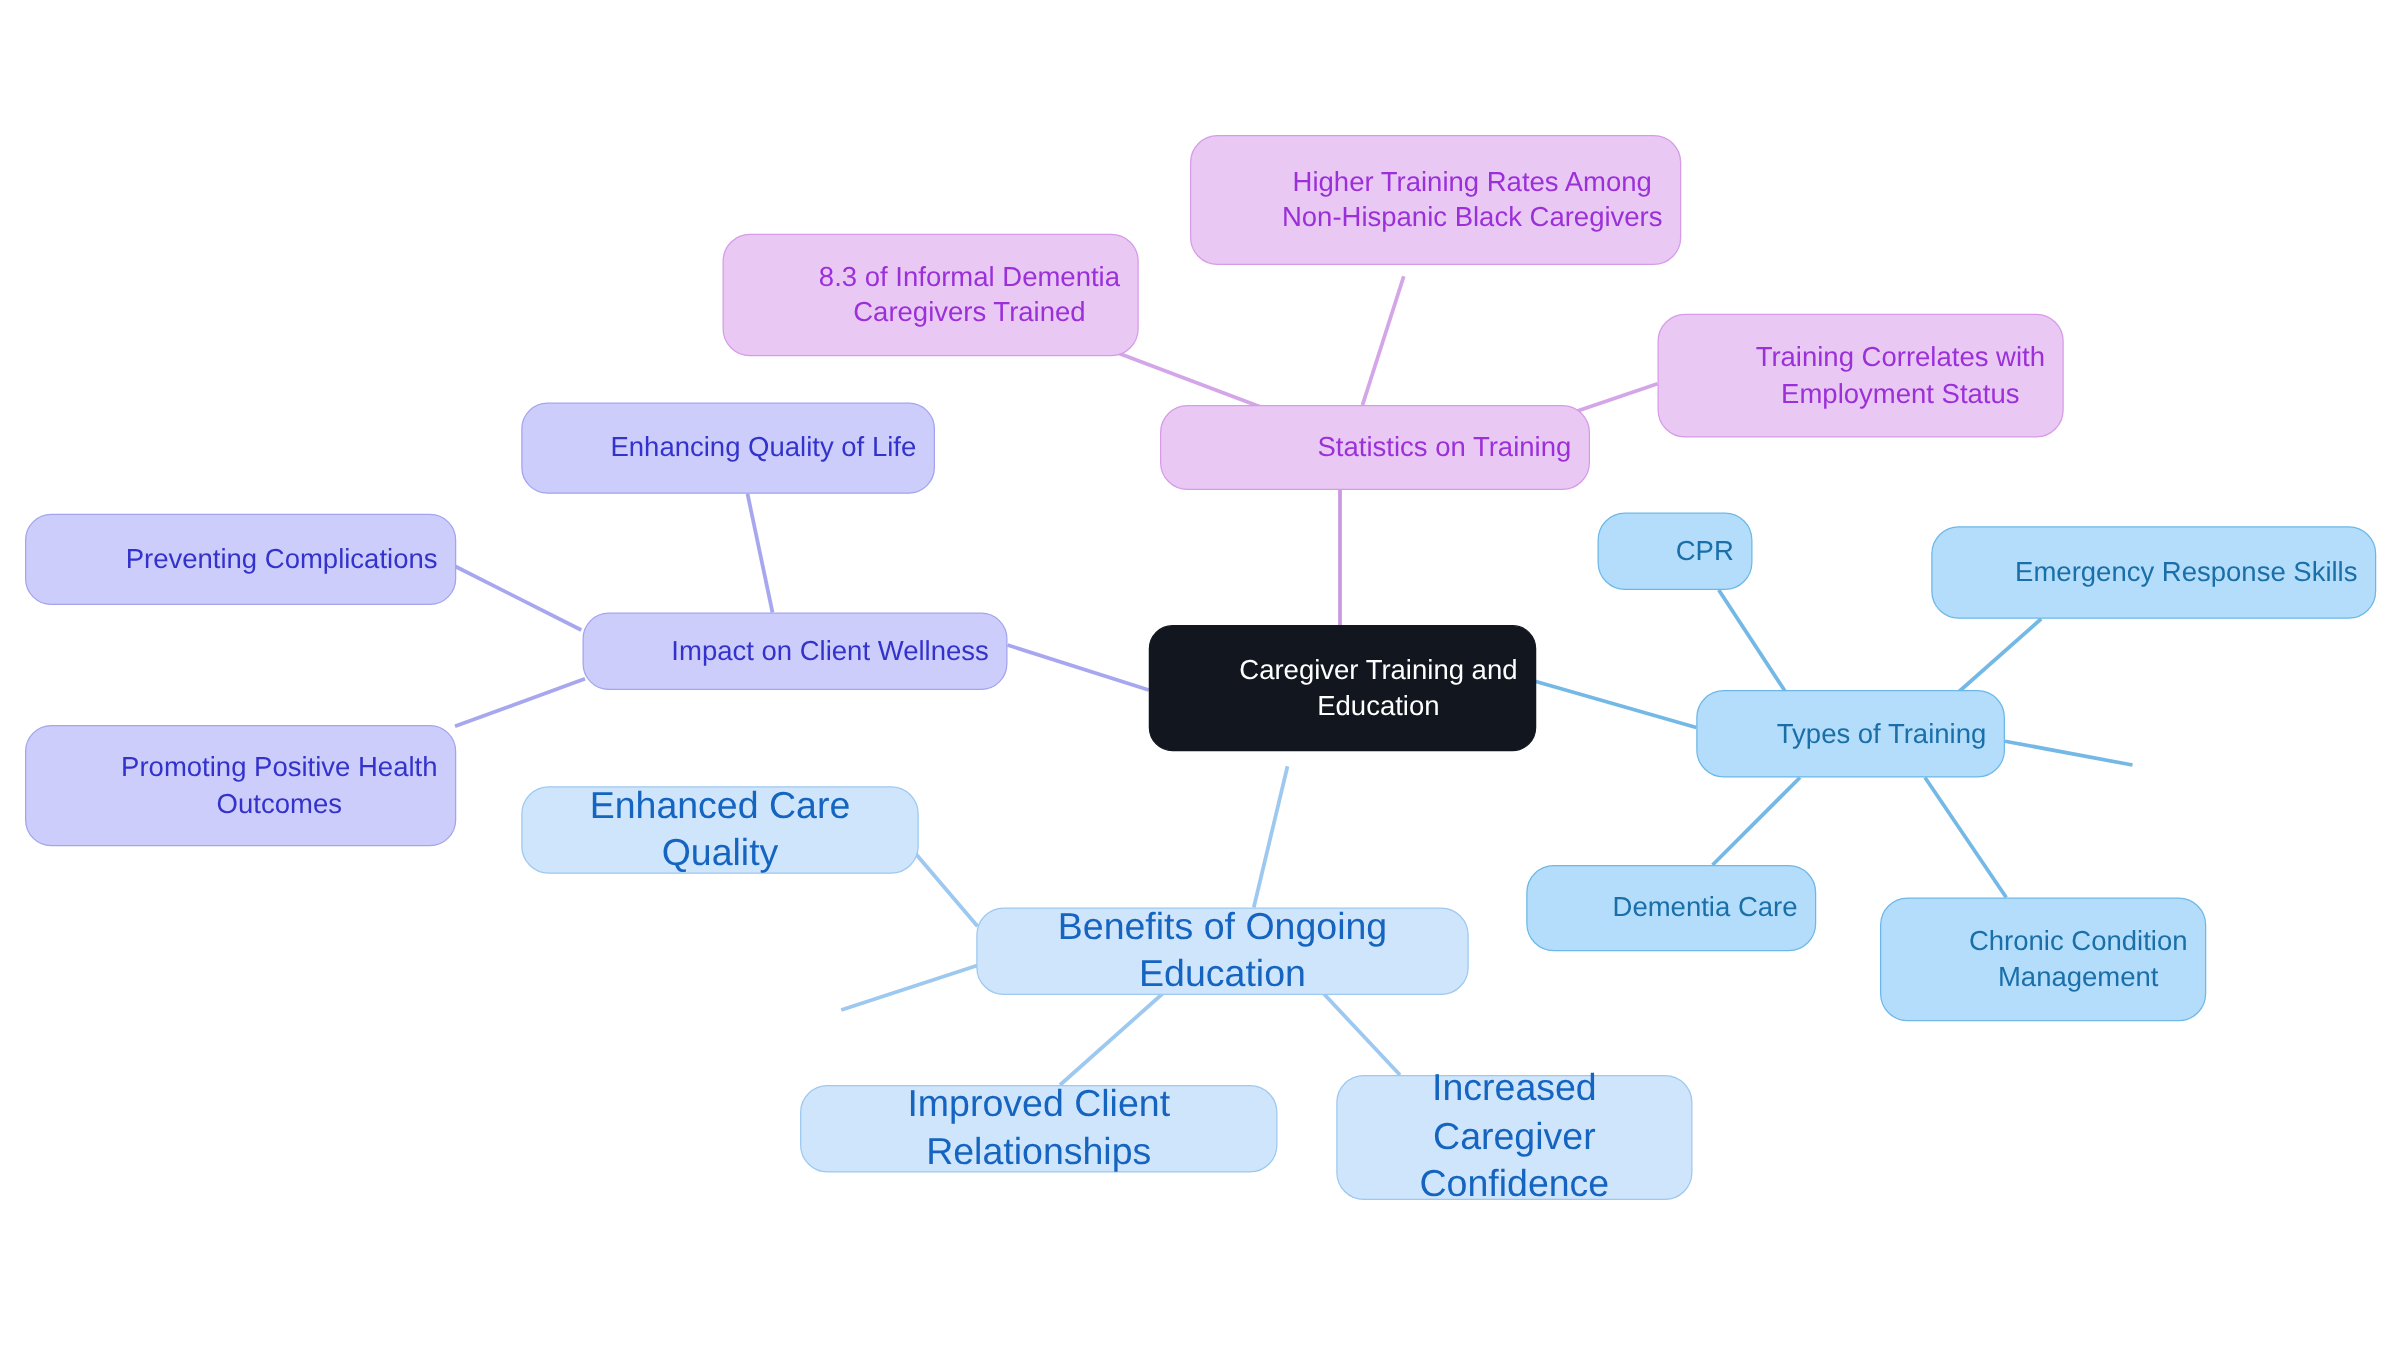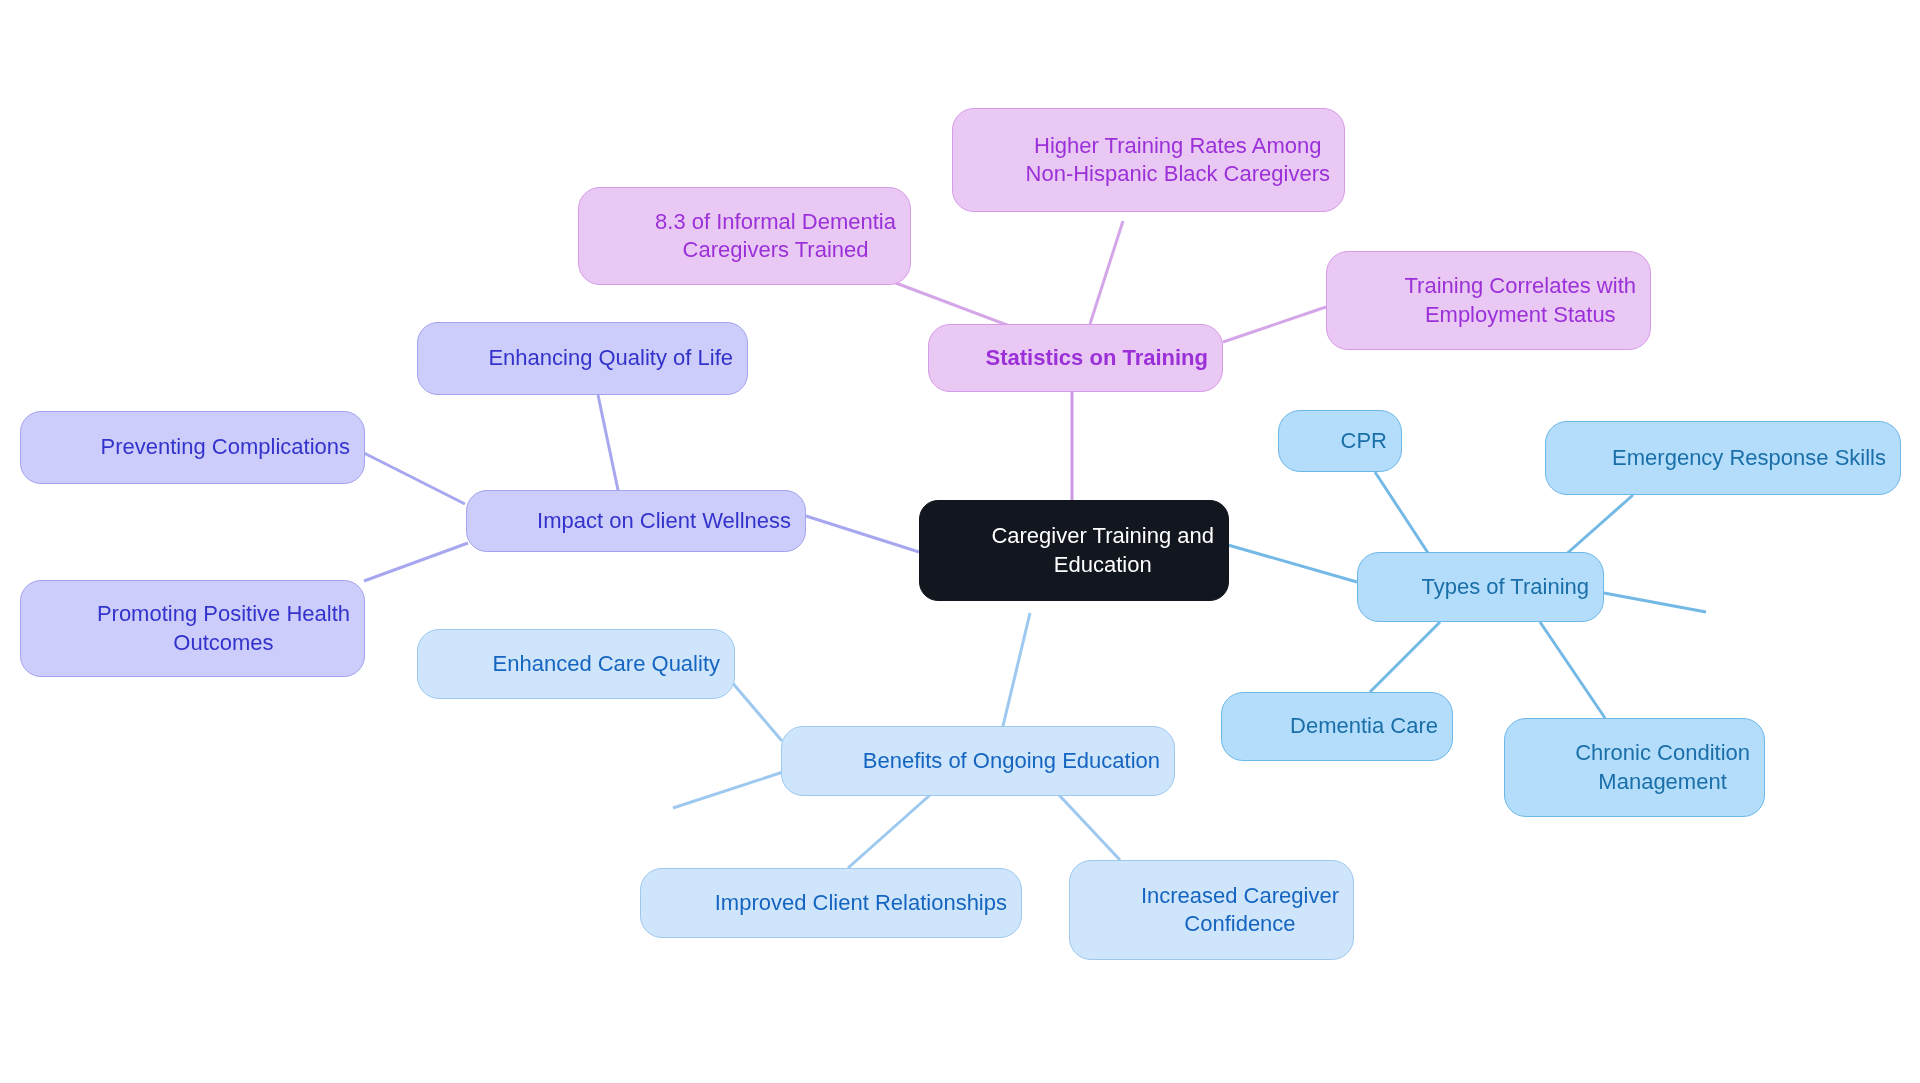--- a/index.html
+++ b/index.html
@@ -60,21 +60,21 @@
   .node.sky {
     background: #b3ddfb;
     border-color: #6cb8e8;
     color: #1a6fa8;
     font-size: 22px;
   }
   .node.paleblue {
     background: #cfe5fb;
     border-color: #9dc8ef;
     color: #1565c0;
-    font-size: 22px;
+    font-size: 30px;
   }
 </style>
 </head>
 <body>
 
 <div id="canvas">
 
   <svg id="edges" viewBox="0 0 1920 1083">
 
     <path d="M 1072 518 L 1072 392" stroke="#cc99e0" stroke-width="3" fill="none"></path>
@@ -103,21 +103,21 @@
     <path d="M 783 772 L 673 808" stroke="#9dc8ef" stroke-width="3" fill="none"></path>
     <path d="M 930 795 L 848 868" stroke="#9dc8ef" stroke-width="3" fill="none"></path>
     <path d="M 1059 795 L 1120 860" stroke="#9dc8ef" stroke-width="3" fill="none"></path>
   </svg>
 
   <div class="node root" style="left:919px; top:500px; width:310px; height:101px;">
     <span>Caregiver Training and
 Education</span>
   </div>
 
-  <div class="node magenta" style="left:928px; top:324px; width:295px; height:68px;font-weight:bold;">
+  <div class="node magenta" style="left:928px; top:324px; width:344px; height:68px;">
     <span>Statistics on Training</span>
   </div>
 
   <div class="node magenta" style="left:952px; top:108px; width:393px; height:104px;">
     <span>Higher Training Rates Among
 Non-Hispanic Black Caregivers</span>
   </div>
 
   <div class="node magenta" style="left:578px; top:187px; width:333px; height:98px;">
     <span>8.3 of Informal Dementia

